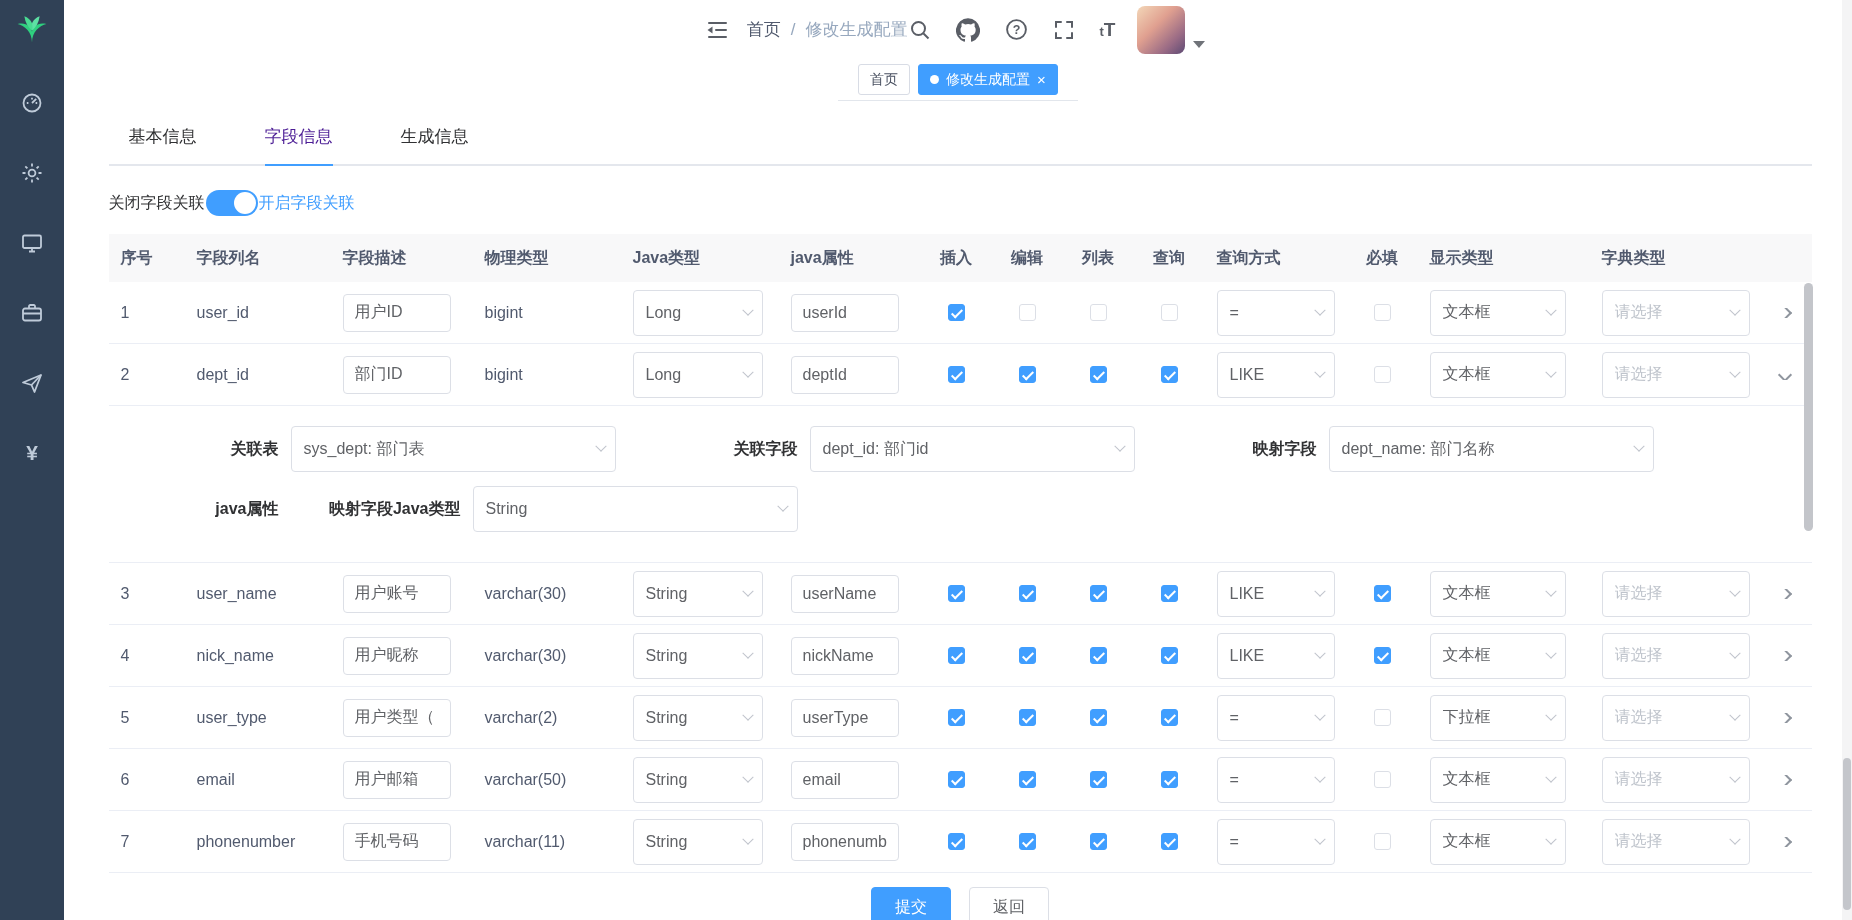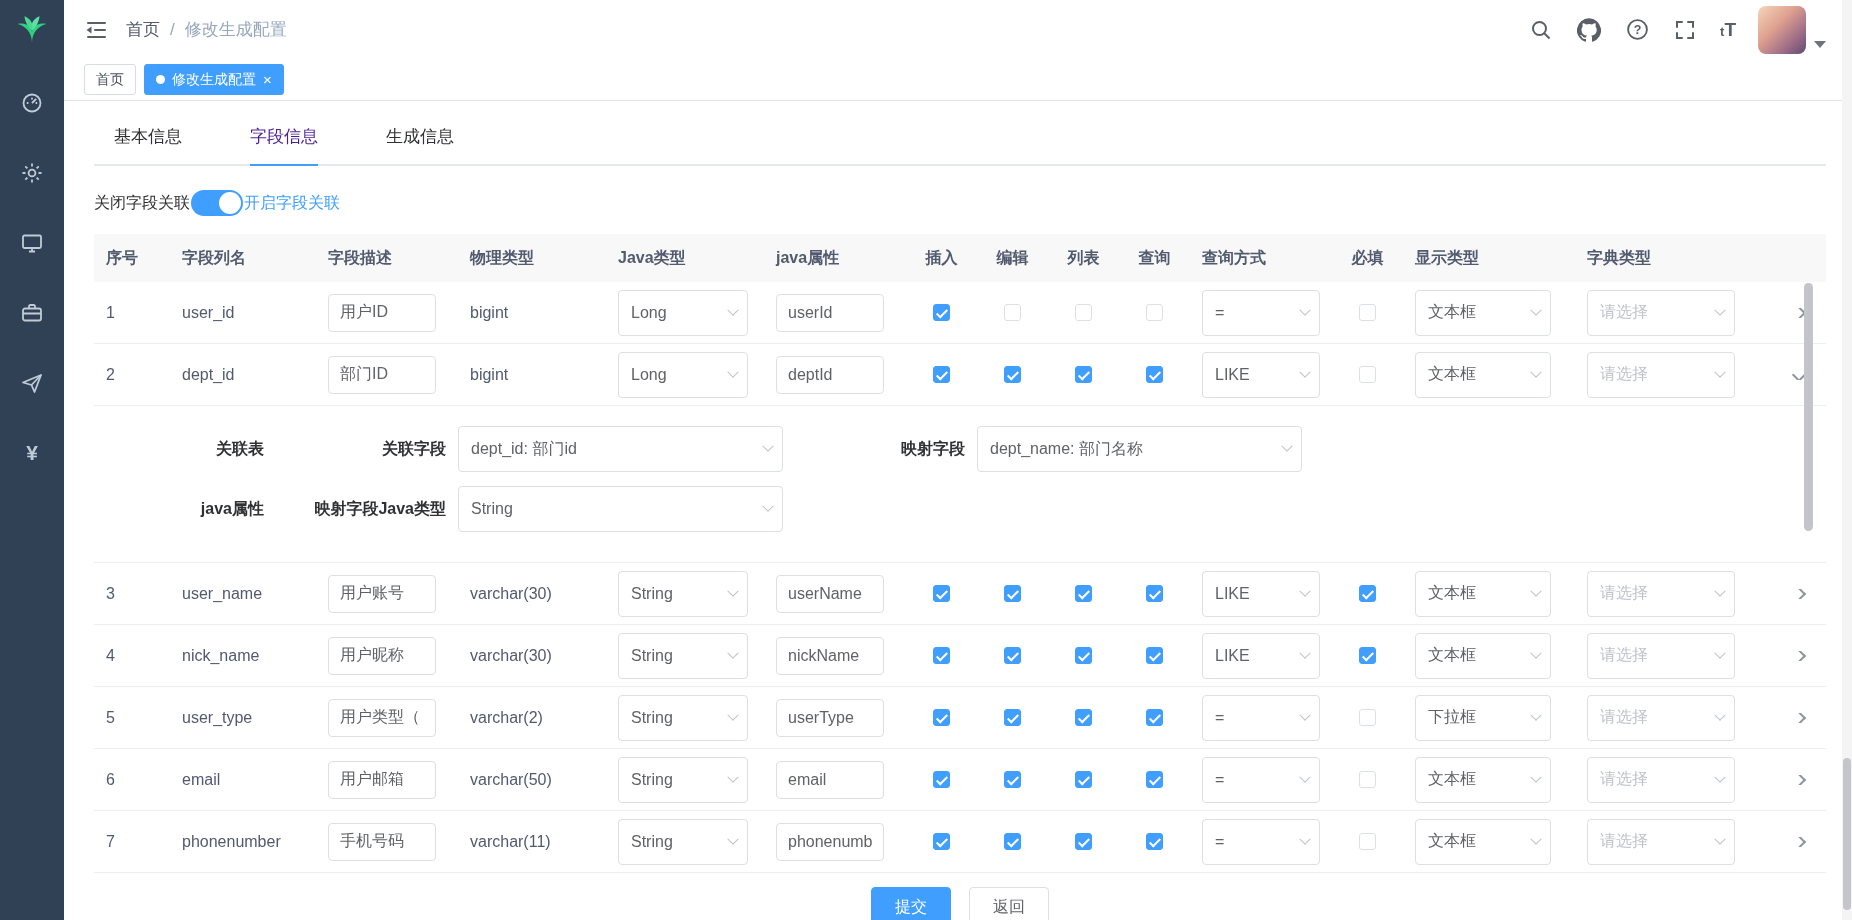--- a/index.html
+++ b/index.html
@@ -10,21 +10,21 @@
 
   
   .sidebar { width:64px; background:#304156; flex-shrink:0; display:flex; flex-direction:column; align-items:center; }
   .logo { height:62px; width:100%; display:flex; align-items:center; justify-content:center; cursor:pointer; }
   .side-menu { display:flex; flex-direction:column; align-items:center; gap:44px; margin-top:28px; color:#bfcbd9; }
   .side-item { width:26px; height:26px; display:flex; align-items:center; justify-content:center; cursor:pointer; color:#bfcbd9; }
   .side-item svg { display:block; }
   .yen-glyph { font-size:21px; font-weight:bold; color:#bfcbd9; }
 
   
-  .main { flex:1; display:flex; flex-direction:column; position:relative; background:#fff; }
+  .main { flex:1; display:flex; flex-direction:column; position:relative; background:#fff;align-items:center; }
 
   .navbar { height:59px; display:flex; align-items:center; justify-content:space-between; padding:0 26px 0 20px; background:#fff; }
   .nav-left { display:flex; align-items:center; gap:18px; }
   .collapse-btn { cursor:pointer; display:flex; align-items:center; }
   .breadcrumb { display:flex; align-items:center; gap:10px; font-size:17px; }
   .crumb-home { color:#515a6e; cursor:pointer; }
   .crumb-sep { color:#97a8be; }
   .crumb-current { color:#97a8be; }
 
   .nav-right { display:flex; align-items:center; gap:22px; }
@@ -367,20 +367,24 @@
       </div>
     </div>
     <div class="cell col-exp">
                 <span class="expand-icon down"></span>
               </div>
   </div>
 
   <div class="detail">
     <div class="d-row">
       <label>关联表</label>
+      <div class="el-select d-field">
+        <span class="sel-text">sys_dept: 部门表</span>
+                  <i class="caret"></i>
+      </div>
       <label>关联字段</label>
       <div class="el-select d-field">
         <span class="sel-text">dept_id: 部门id</span>
                   <i class="caret"></i>
       </div>
       <label>映射字段</label>
       <div class="el-select d-field">
         <span class="sel-text">dept_name: 部门名称</span>
                   <i class="caret"></i>
       </div>

